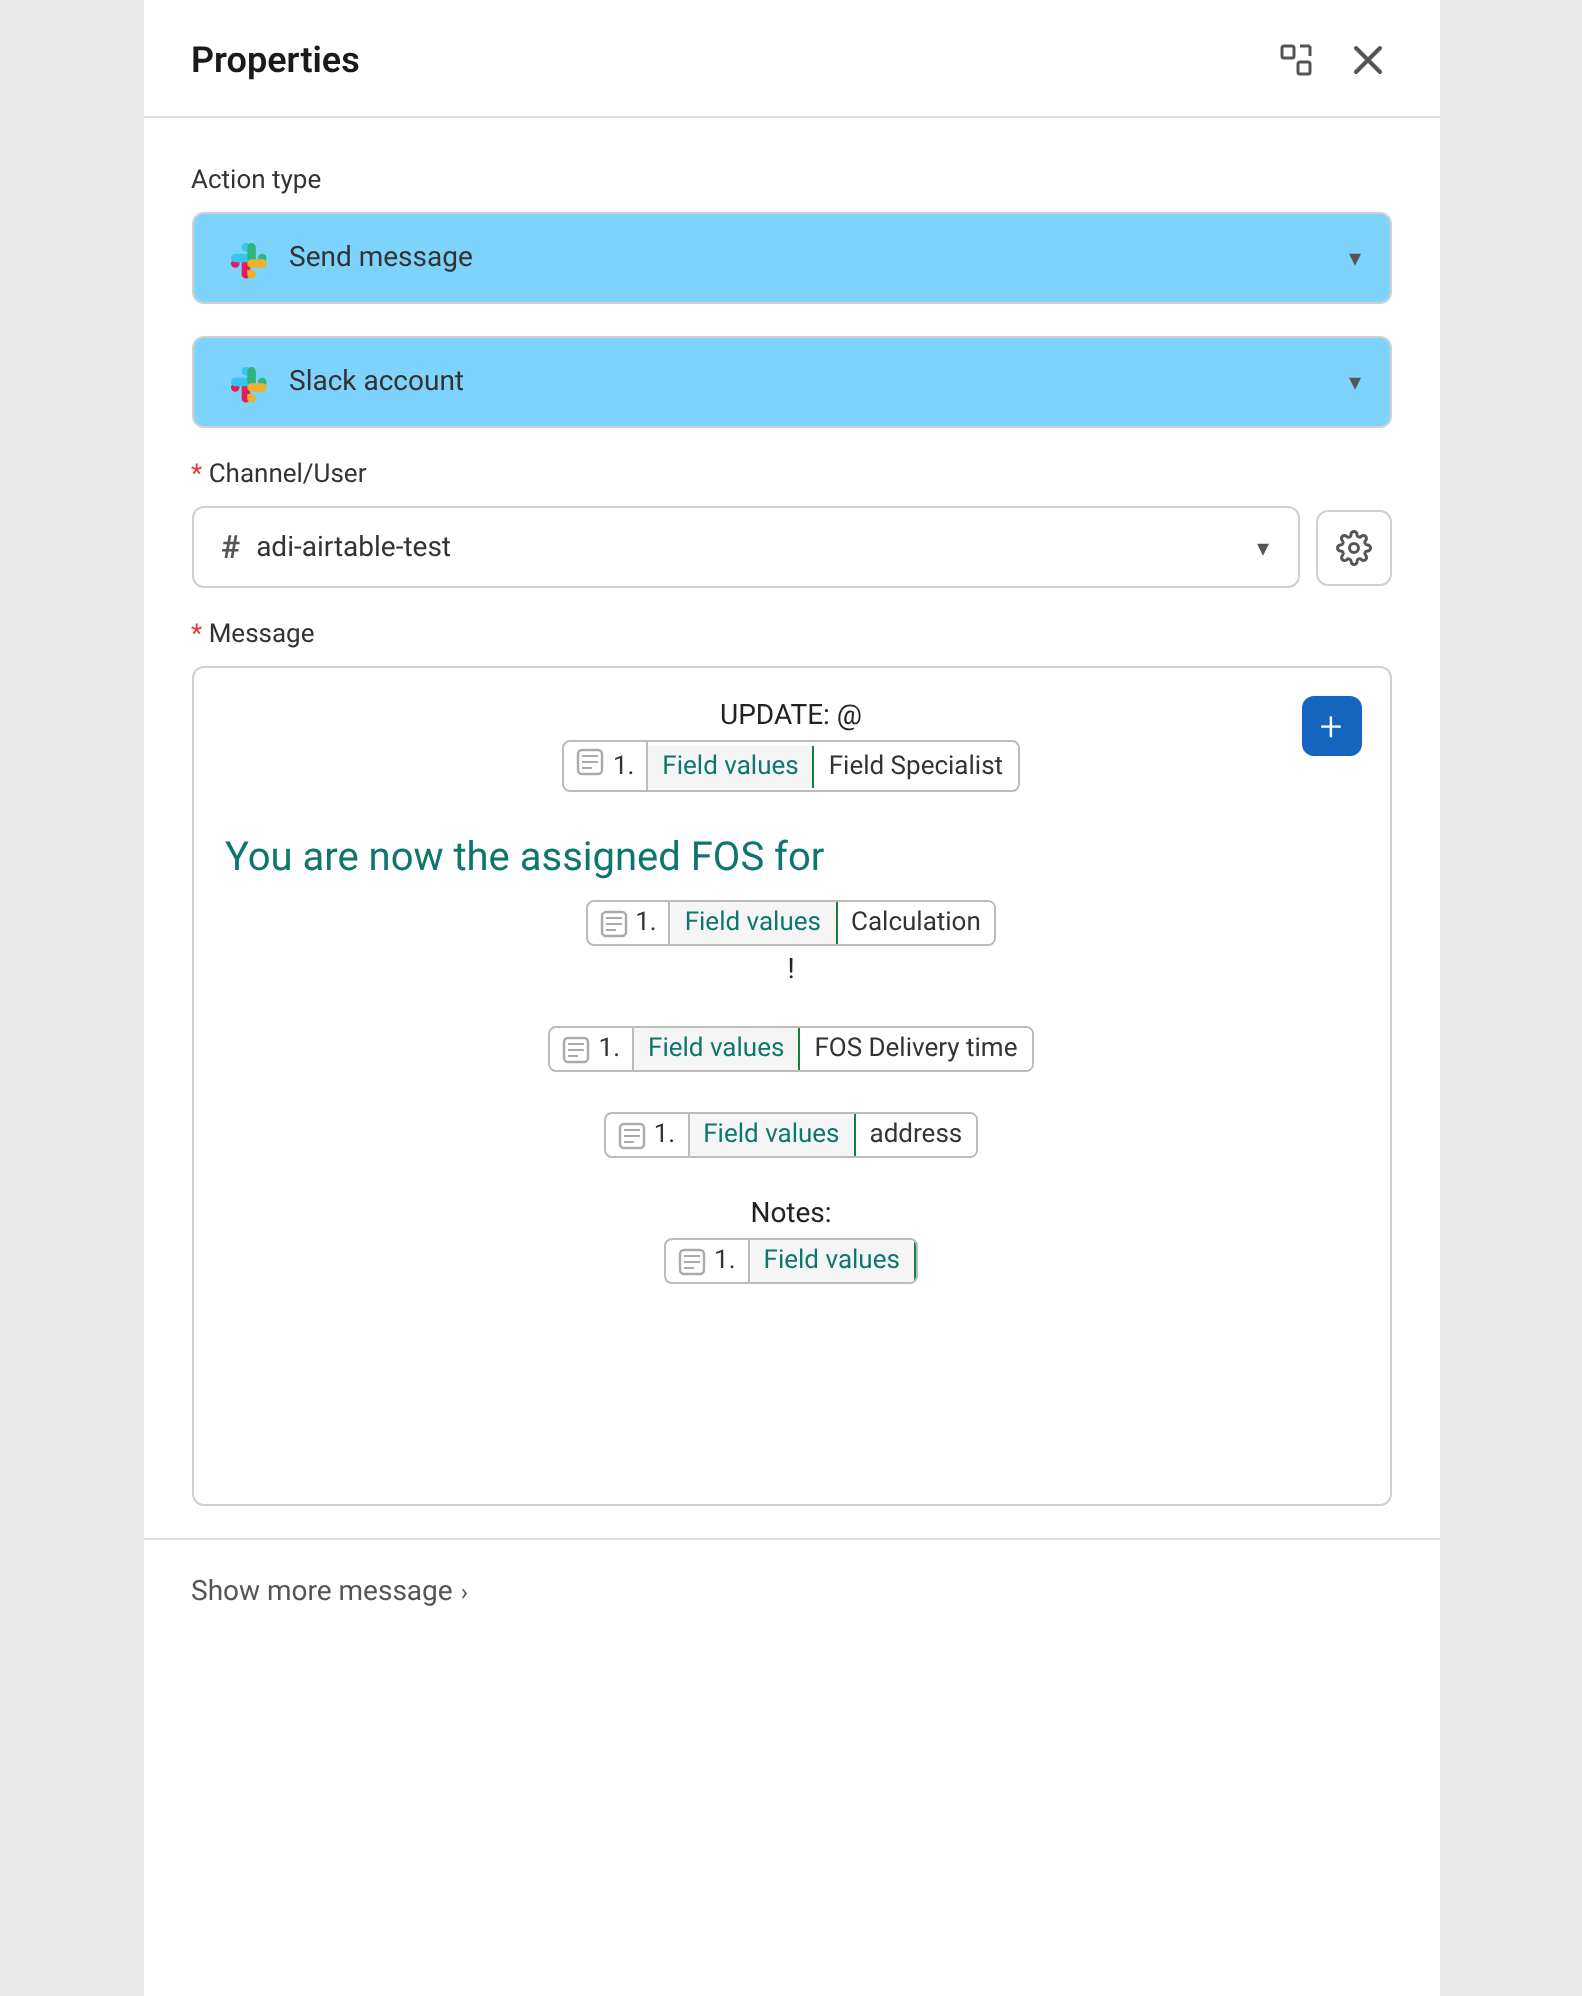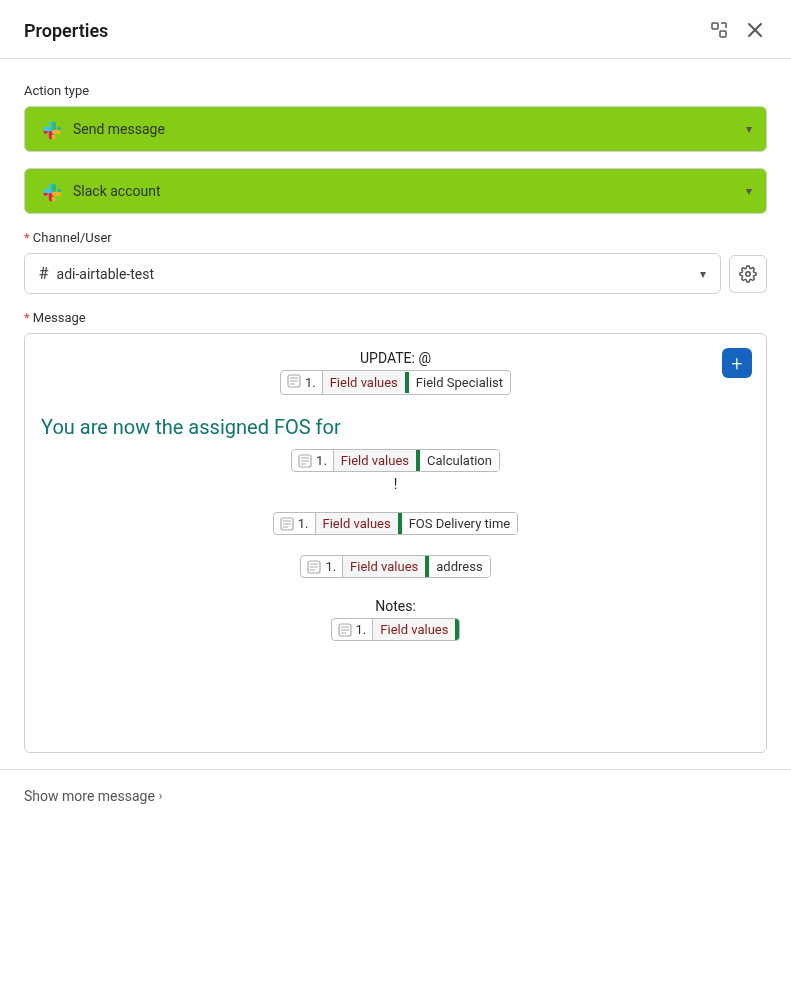--- a/index.html
+++ b/index.html
@@ -13,21 +13,21 @@
       background: #e8e8e8;
       width: 791px;
       min-height: 998px;
       display: flex;
       justify-content: center;
       align-items: flex-start;
     }
 
     .panel {
       background: #ffffff;
-      width: 791px;
+      width: 648px;
       min-height: 998px;
       position: relative;
     }
 
     .panel-header {
       display: flex;
       justify-content: space-between;
       align-items: center;
       padding: 18px 24px 16px 24px;
       border-bottom: 1px solid #e0e0e0;
@@ -74,21 +74,21 @@
       color: #e53935;
     }
 
     .select-box {
       display: flex;
       align-items: center;
       border: 1px solid #d0d0d0;
       border-radius: 6px;
       padding: 10px 14px;
       cursor: pointer;
-      background: #84cc16;
+      background: #7dd3fc;
       width: 100%;
       margin-bottom: 16px;
       position: relative;
     }
 
     .select-box .chevron {
       margin-left: auto;
       color: #555;
       font-size: 12px;
     }
@@ -207,22 +207,22 @@
       align-items: center;
       padding: 3px 6px;
       border-right: 1px solid #bbb;
       color: #333;
       font-size: 13px;
       gap: 4px;
     }
 
     .token-label {
       padding: 3px 7px;
-      border-right: 4px solid #15803d;
-      color: #7f1d1d;
+      border-right: 1px solid #15803d;
+      color: #0f766e;
       background: #f5f5f5;
     }
 
     .token-value {
       padding: 3px 7px;
       color: #333;
       background: #fff;
     }
 
     .message-paragraph {

